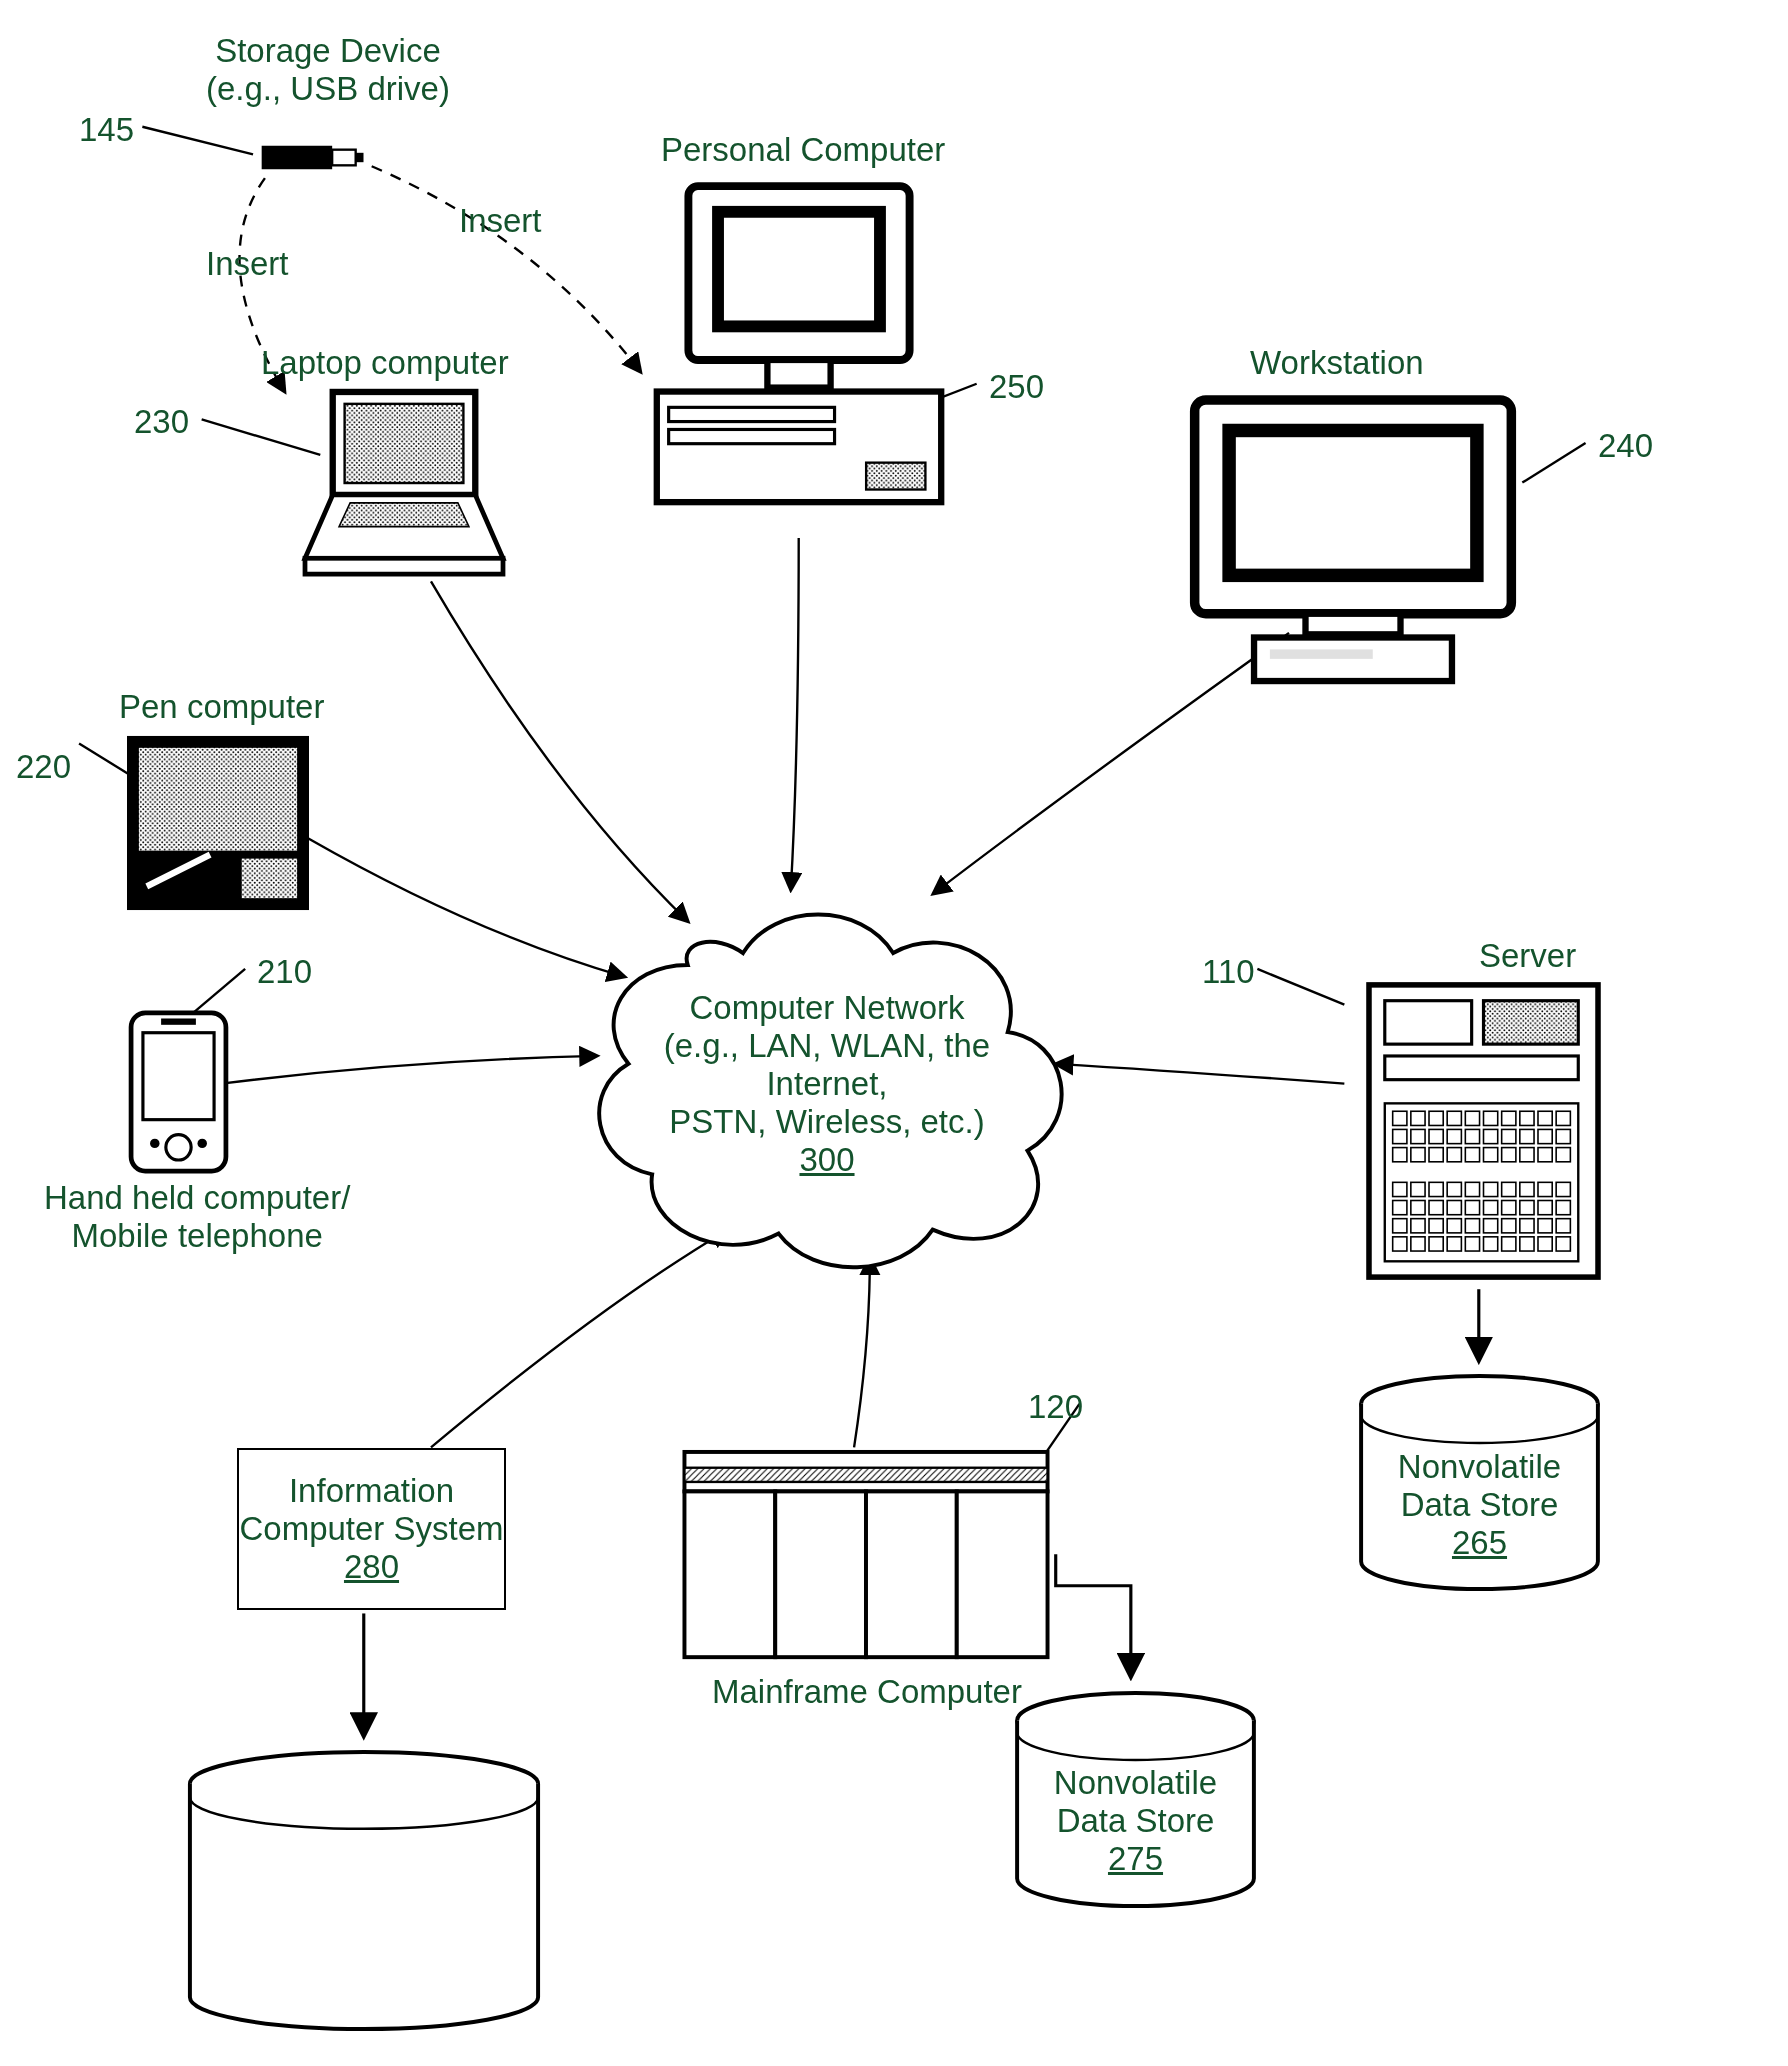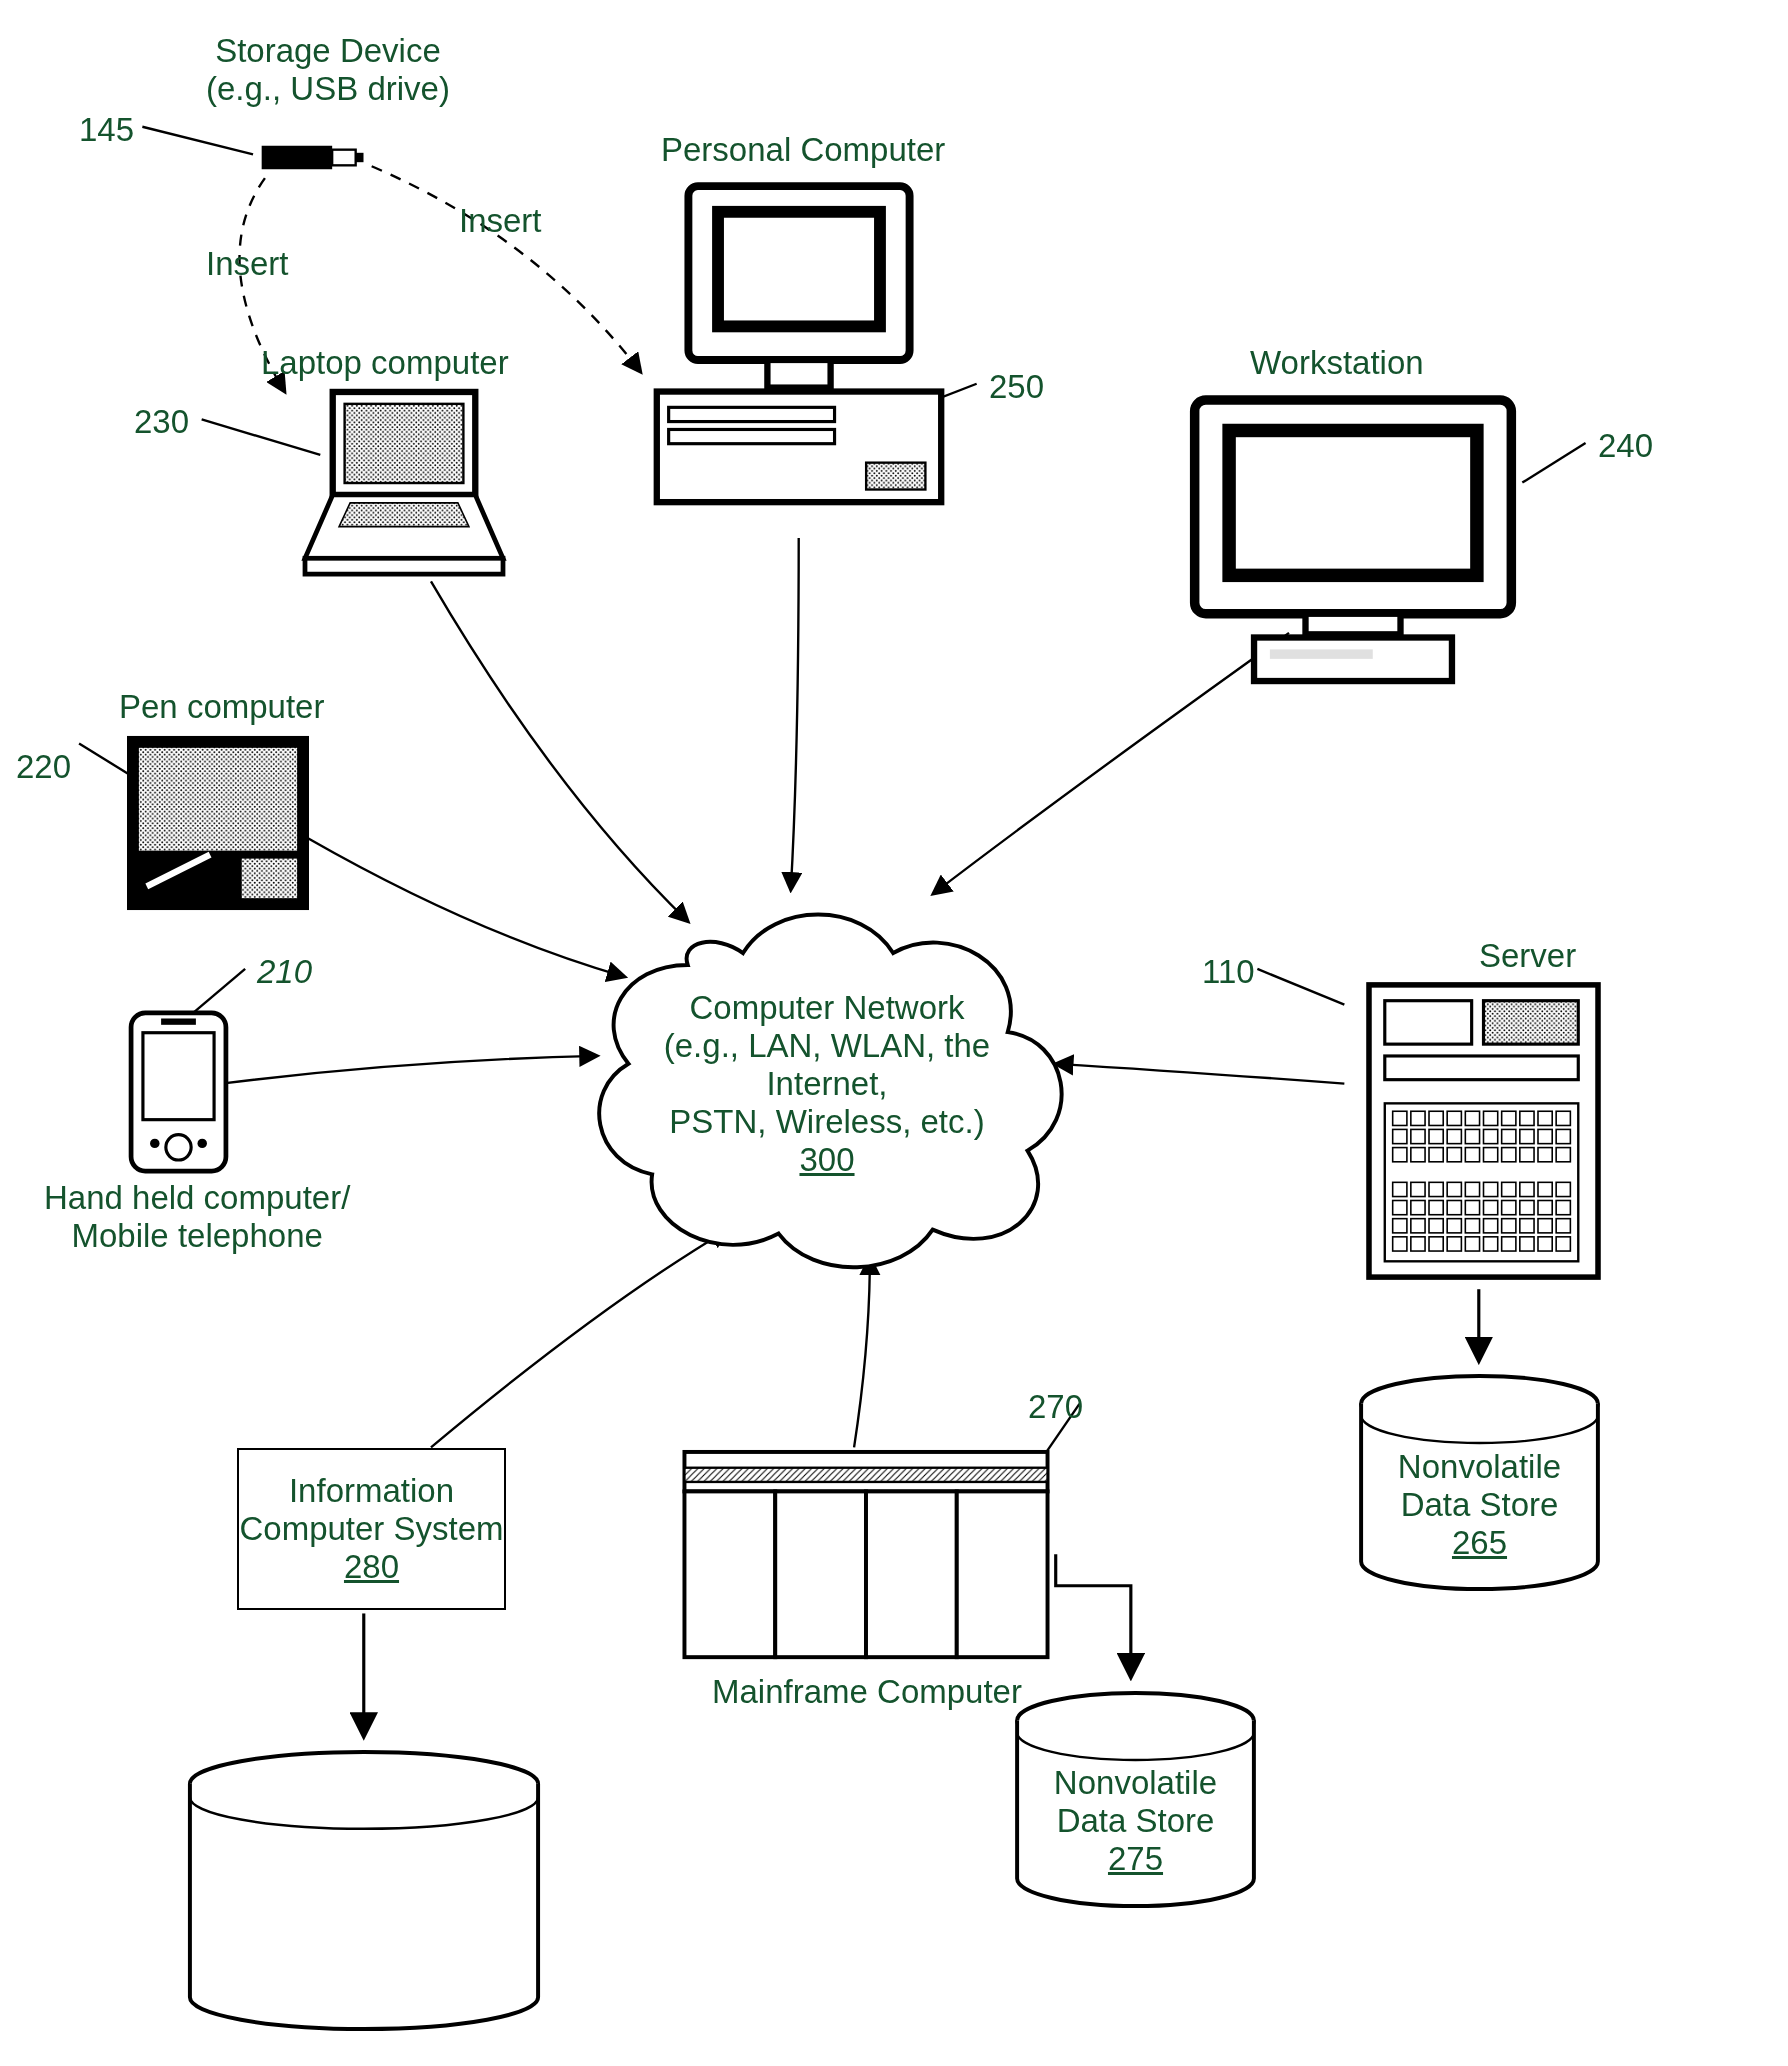--- a/index.html
+++ b/index.html
@@ -130,21 +130,21 @@
 
   <div class="label" style="left:119px; top:688px;">Pen computer</div>
   <div class="label" style="left:16px; top:728px;margin-top:20px;">220</div>
   <svg style="left:123px; top:732px; width:190px; height:182px;" viewBox="0 0 240 230">
     <rect x="5" y="5" width="230" height="220" fill="#000"></rect>
     <rect x="20" y="20" width="200" height="130" fill="url(#dotfill)"></rect>
     <rect x="150" y="160" width="70" height="50" fill="url(#dotfill)"></rect>
     <path d="M30,195 L110,155" stroke="#fff" stroke-width="8"></path>
   </svg>
 
-  <div class="label" style="left:257px; top:953px;font-style:italic;">210</div>
+  <div class="label" style="left:257px; top:953px;">210</div>
   <div class="label center" style="left:44px; top:1179px;">Hand held computer/
 Mobile telephone</div>
   <svg style="left:123px; top:1009px; width:111px; height:166px;" viewBox="0 0 140 210">
     <rect x="10" y="5" width="120" height="200" rx="18" fill="#fff" stroke="#000" stroke-width="6"></rect>
     <rect x="25" y="30" width="90" height="110" fill="#fff" stroke="#000" stroke-width="4"></rect>
     <circle cx="70" cy="175" r="16" fill="#fff" stroke="#000" stroke-width="4"></circle>
     <circle cx="40" cy="170" r="6" fill="#000"></circle>
     <circle cx="100" cy="170" r="6" fill="#000"></circle>
     <rect x="48" y="12" width="44" height="8" fill="#000"></rect>
   </svg>
@@ -261,21 +261,21 @@
              C360,30 250,30 210,95
              C175,70 130,80 140,110 Z" fill="#fff" stroke="#000" stroke-width="5"></path>
   </svg>
   <div class="label center" style="left:657px; top:989px; width:340px; white-space:normal;text-align:center;">
     <span>Computer Network</span><br>
     <span>(e.g., LAN, WLAN, the Internet,</span><br>
     <span>PSTN, Wireless, etc.)</span><br>
     <span class="underline">300</span>
   </div>
 
-  <div class="label" style="left:1028px; top:1388px;">270</div>
+  <div class="label" style="left:1028px; top:1388px;">120</div>
   <svg style="left:680px; top:1448px; width:372px; height:221px;" viewBox="0 0 470 280">
     <rect x="5" y="5" width="460" height="50" fill="#fff" stroke="#000" stroke-width="5"></rect>
     <rect x="5" y="25" width="460" height="18" fill="url(#hatch)" stroke="#000" stroke-width="3"></rect>
     <rect x="5" y="55" width="115" height="210" fill="#fff" stroke="#000" stroke-width="5"></rect>
     <rect x="120" y="55" width="115" height="210" fill="#fff" stroke="#000" stroke-width="5"></rect>
     <rect x="235" y="55" width="115" height="210" fill="#fff" stroke="#000" stroke-width="5"></rect>
     <rect x="350" y="55" width="115" height="210" fill="#fff" stroke="#000" stroke-width="5"></rect>
   </svg>
   <div class="label" style="left:712px; top:1673px;">Mainframe Computer</div>
 

